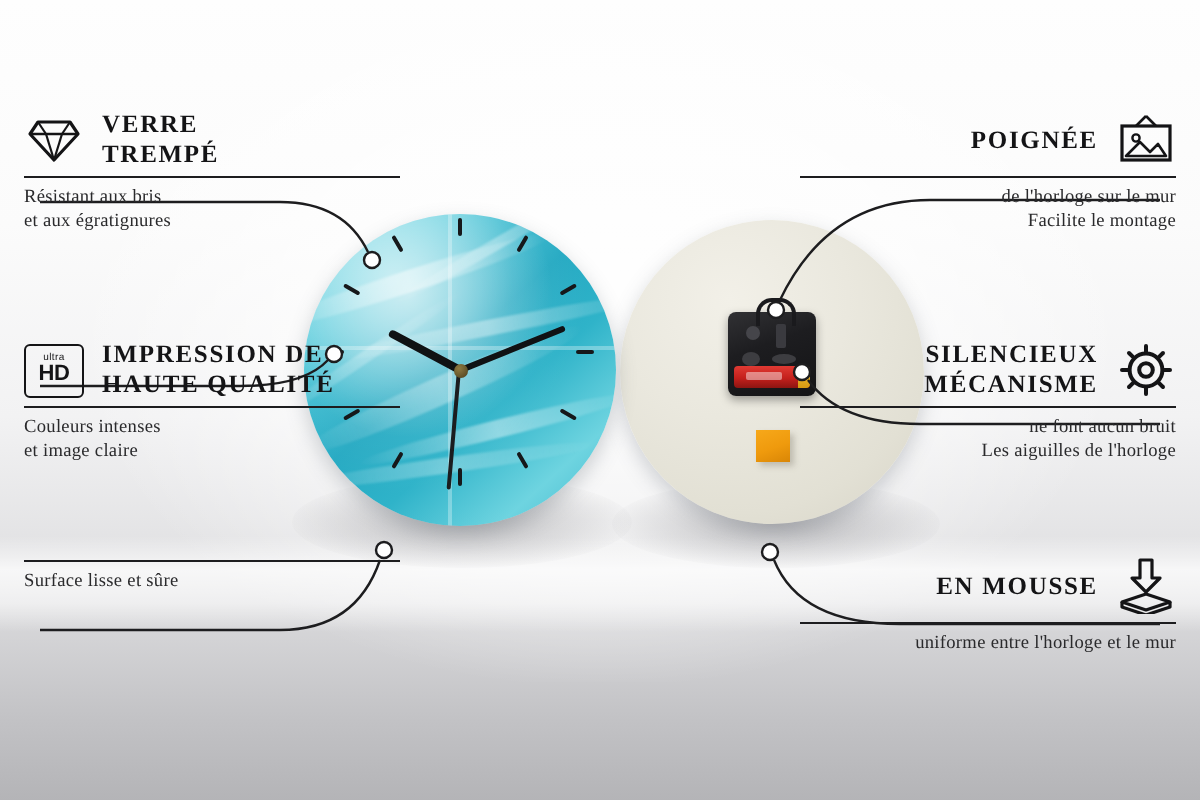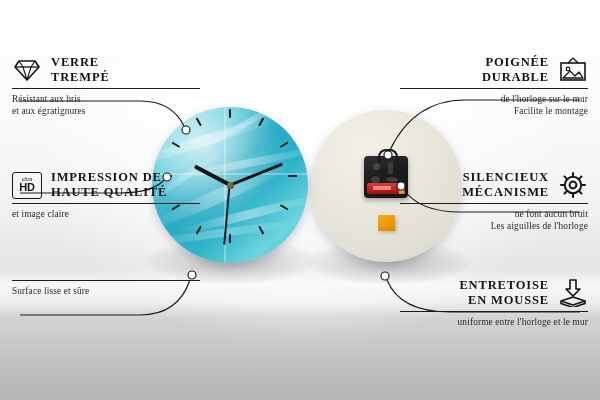--- a/index.html
+++ b/index.html
@@ -401,20 +401,21 @@
           <span class="hd-small">ultra</span>
           <span class="hd-big">HD</span>
         </div>
       </div>
       <div>
         <div class="feat-title">IMPRESSION DE</div>
         <div class="feat-title">HAUTE QUALITÉ</div>
       </div>
     </div>
     <div class="feat-rule"></div>
+    <div class="feat-desc">Couleurs intenses</div>
     <div class="feat-desc">et image claire</div>
   </div>
 
   <div class="feature left" style="top:277px;">
     <div class="feat-rule"></div>
     <div class="feat-desc">Surface lisse et sûre</div>
   </div>
 
   <div class="feature right" style="top:55px;">
     <div class="feat-head">
@@ -422,21 +423,20 @@
         <svg width="30" height="26" viewBox="0 0 30 26">
           <path d="M15,1 L10,6" stroke="currentColor" stroke-width="1.3" fill="none"></path>
           <path d="M15,1 L20,6" stroke="currentColor" stroke-width="1.3" fill="none"></path>
           <rect x="3" y="6" width="24" height="17" fill="none" stroke="currentColor" stroke-width="1.6"></rect>
           <circle cx="10" cy="12" r="1.8" fill="none" stroke="currentColor" stroke-width="1.2"></circle>
           <path d="M5,21 L12,14 L17,19 L21,15 L25,21 Z" fill="none" stroke="currentColor" stroke-width="1.3" stroke-linejoin="round"></path>
         </svg>
       </div>
       <div>
         <div class="feat-title">POIGNÉE</div>
-        <div class="feat-title">DURABLE</div>
       </div>
     </div>
     <div class="feat-rule"></div>
     <div class="feat-desc">de l'horloge sur le mur</div>
     <div class="feat-desc">Facilite le montage</div>
   </div>
 
   <div class="feature right" style="top:170px;">
     <div class="feat-head">
       <div class="feat-icon">
@@ -470,21 +470,20 @@
       <div class="feat-icon">
         <svg width="30" height="28" viewBox="0 0 30 28">
           <g fill="none" stroke="currentColor" stroke-width="1.6" stroke-linejoin="round">
             <path d="M12,1 L12,10 L8,10 L15,17 L22,10 L18,10 L18,1 Z"></path>
             <path d="M15,18 L27,22 L15,26 L3,22 Z"></path>
             <path d="M3,22 L3,24.5 L15,28.5 L27,24.5 L27,22"></path>
           </g>
         </svg>
       </div>
       <div>
-        <div class="feat-title">ENTRETOISE</div>
         <div class="feat-title">EN MOUSSE</div>
       </div>
     </div>
     <div class="feat-rule"></div>
     <div class="feat-desc">uniforme entre l'horloge et le mur</div>
   </div>
 
 </div>
 
 </body></html>

